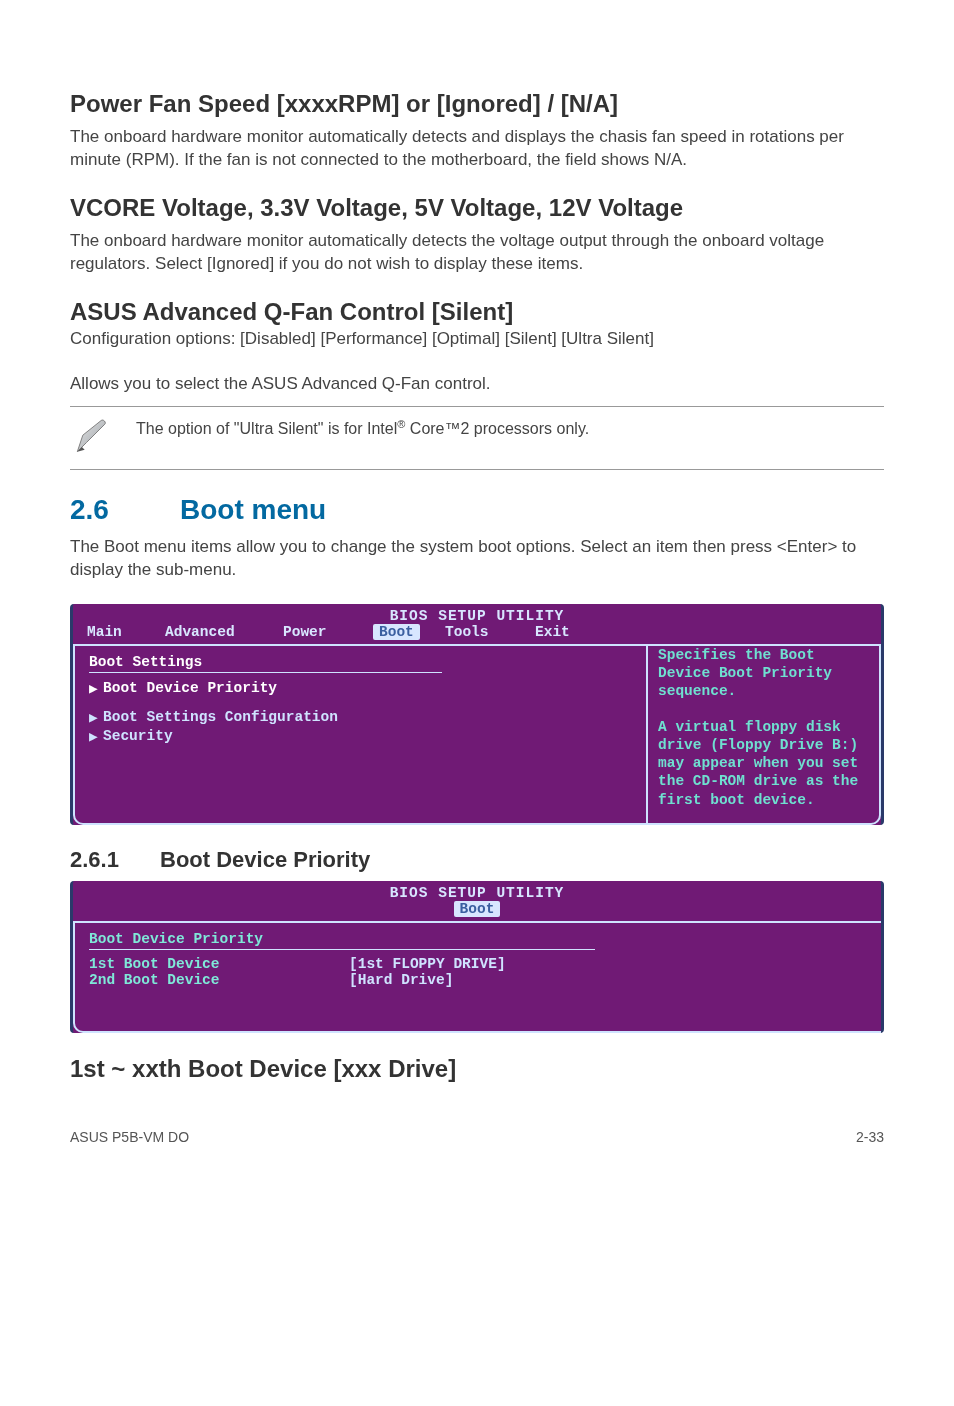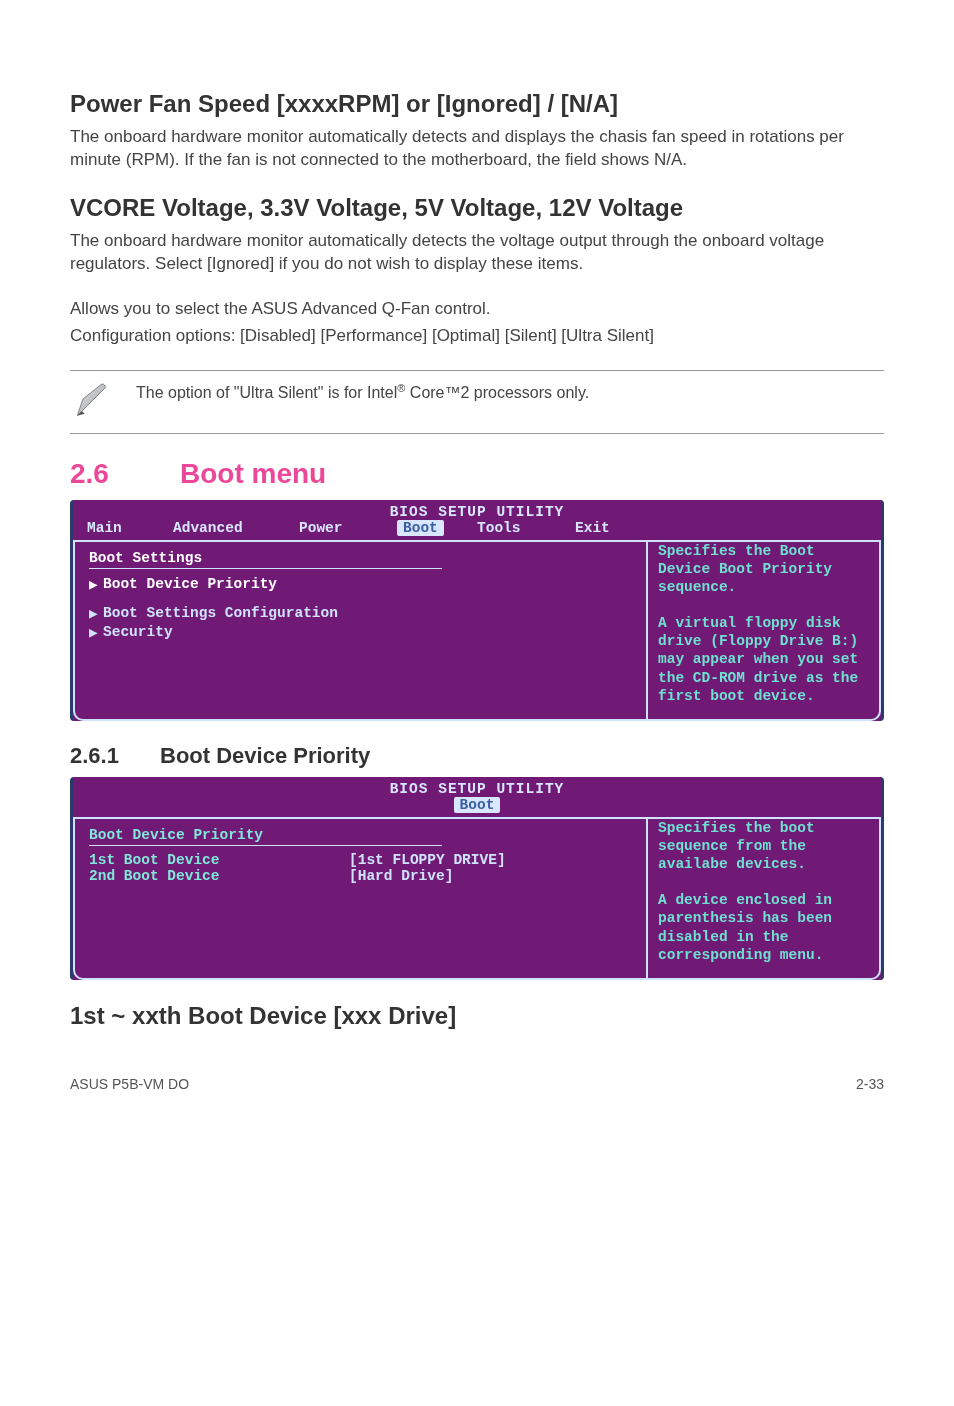--- a/index.html
+++ b/index.html
@@ -25,21 +25,21 @@
     font-size: 17px;
     line-height: 1.35;
     color: #444;
     margin: 0 0 22px 0;
   }
   p.body.tight { margin-bottom: 10px; }
   h2.section {
     font-family: Verdana, Geneva, sans-serif;
     font-size: 28px;
     font-weight: bold;
-    color: #ec4899;
+    color: #0369a1;
     margin: 20px 0 10px 0;
   }
   h2.section .num { display:inline-block; width: 110px; }
   .note-row {
     display: flex;
     align-items: flex-start;
     border-top: 1px solid #999;
     border-bottom: 1px solid #999;
     padding: 6px 0 6px 0;
     margin: 8px 0 24px 0;
@@ -64,21 +64,21 @@
   .bios-title {
     text-align: center;
     color: #d8e6ff;
     font-weight: bold;
     padding: 4px 0 0 0;
     letter-spacing: 1px;
   }
   .bios-tabs {
     display: flex;
     padding: 0 13px 4px 14px;
-    gap: 8px;
+    gap: 0;
     color: #d8e6ff;
     font-weight: bold;
   }
   .bios-tabs span { padding: 0 20px 0 0; }
   .bios-tabs .w-main { width: 78px; }
   .bios-tabs .w-adv  { width: 118px; }
   .bios-tabs .w-pow  { width: 90px; }
   .bios-tabs .w-boot { width: 72px; }
   .bios-tabs .w-tools{ width: 90px; }
   .bios-tabs .sel {
@@ -164,22 +164,23 @@
 <body>
 
 <div class="page">
 
   <h3 class="subhead">Power Fan Speed [xxxxRPM] or [Ignored] / [N/A]</h3>
   <p class="body">The onboard hardware monitor automatically detects and displays the chasis fan speed in rotations per minute (RPM). If the fan is not connected to the motherboard, the field shows N/A.</p>
 
   <h3 class="subhead">VCORE Voltage, 3.3V Voltage, 5V Voltage, 12V Voltage</h3>
   <p class="body">The onboard hardware monitor automatically detects the voltage output through the onboard voltage regulators. Select [Ignored] if you do not wish to display these items.</p>
 
+  <h3 class="subhead">ASUS Advanced Q-Fan Control [Silent]</h3>
+  <p class="body" style="margin-top:-6px;">Configuration options: [Disabled] [Performance] [Optimal] [Silent] [Ultra Silent]</p>
   <p class="body tight">Allows you to select the ASUS Advanced Q-Fan control.</p>
-  <p class="body" style="margin-top:-6px;">Configuration options: [Disabled] [Performance] [Optimal] [Silent] [Ultra Silent]</p>
 
   <div class="note-row">
     <div class="icon">
       <svg viewBox="0 0 48 48" width="44" height="44">
         <defs>
           <linearGradient id="g" x1="0" y1="0" x2="1" y2="1">
             <stop offset="0" stop-color="#e6e6e6"></stop>
               <stop offset="1" stop-color="#9aa0a6"></stop>
           </linearGradient>
         </defs>
@@ -188,20 +189,21 @@
       </svg>
     </div>
     <div class="txt">
       <span>The option of "Ultra Silent" is for Intel</span><span class="sup">®</span><span> Core™2 processors only.</span>
     </div>
   </div>
 
   <h2 class="section">
     <span class="num">2.6</span><span>Boot menu</span>
   </h2>
+  <p class="body">The Boot menu items allow you to change the system boot options. Select an item then press &lt;Enter&gt; to display the sub-menu.</p>
 
   <div class="bios">
     <div class="bios-title">BIOS SETUP UTILITY</div>
     <div class="bios-tabs">
       <span class="w-main">Main</span>
       <span class="w-adv">Advanced</span>
       <span class="w-pow">Power</span>
       <span class="w-boot"><span class="sel">Boot</span></span>
       <span class="w-tools">Tools</span>
       <span>Exit</span>
@@ -243,23 +245,20 @@
         <div class="rule"></div>
         <div class="kv">
           <span class="k">1st Boot Device</span>
           <span class="v">[1st FLOPPY DRIVE]</span>
         </div>
         <div class="kv">
           <span class="k">2nd Boot Device</span>
           <span class="v">[Hard Drive]</span>
         </div>
       </div>
-      <div class="bios-right"><span style="white-space:pre-line;">Specifies the boot sequence from the availabe devices.
-
-A device enclosed in parenthesis has been disabled in the corresponding menu.</span></div>
     </div>
   </div>
 
   <h3 class="subhead">1st ~ xxth Boot Device [xxx Drive]</h3>
 
   <div class="footer">
     <span>ASUS P5B-VM DO</span>
     <span>2-33</span>
   </div>
 </div>

